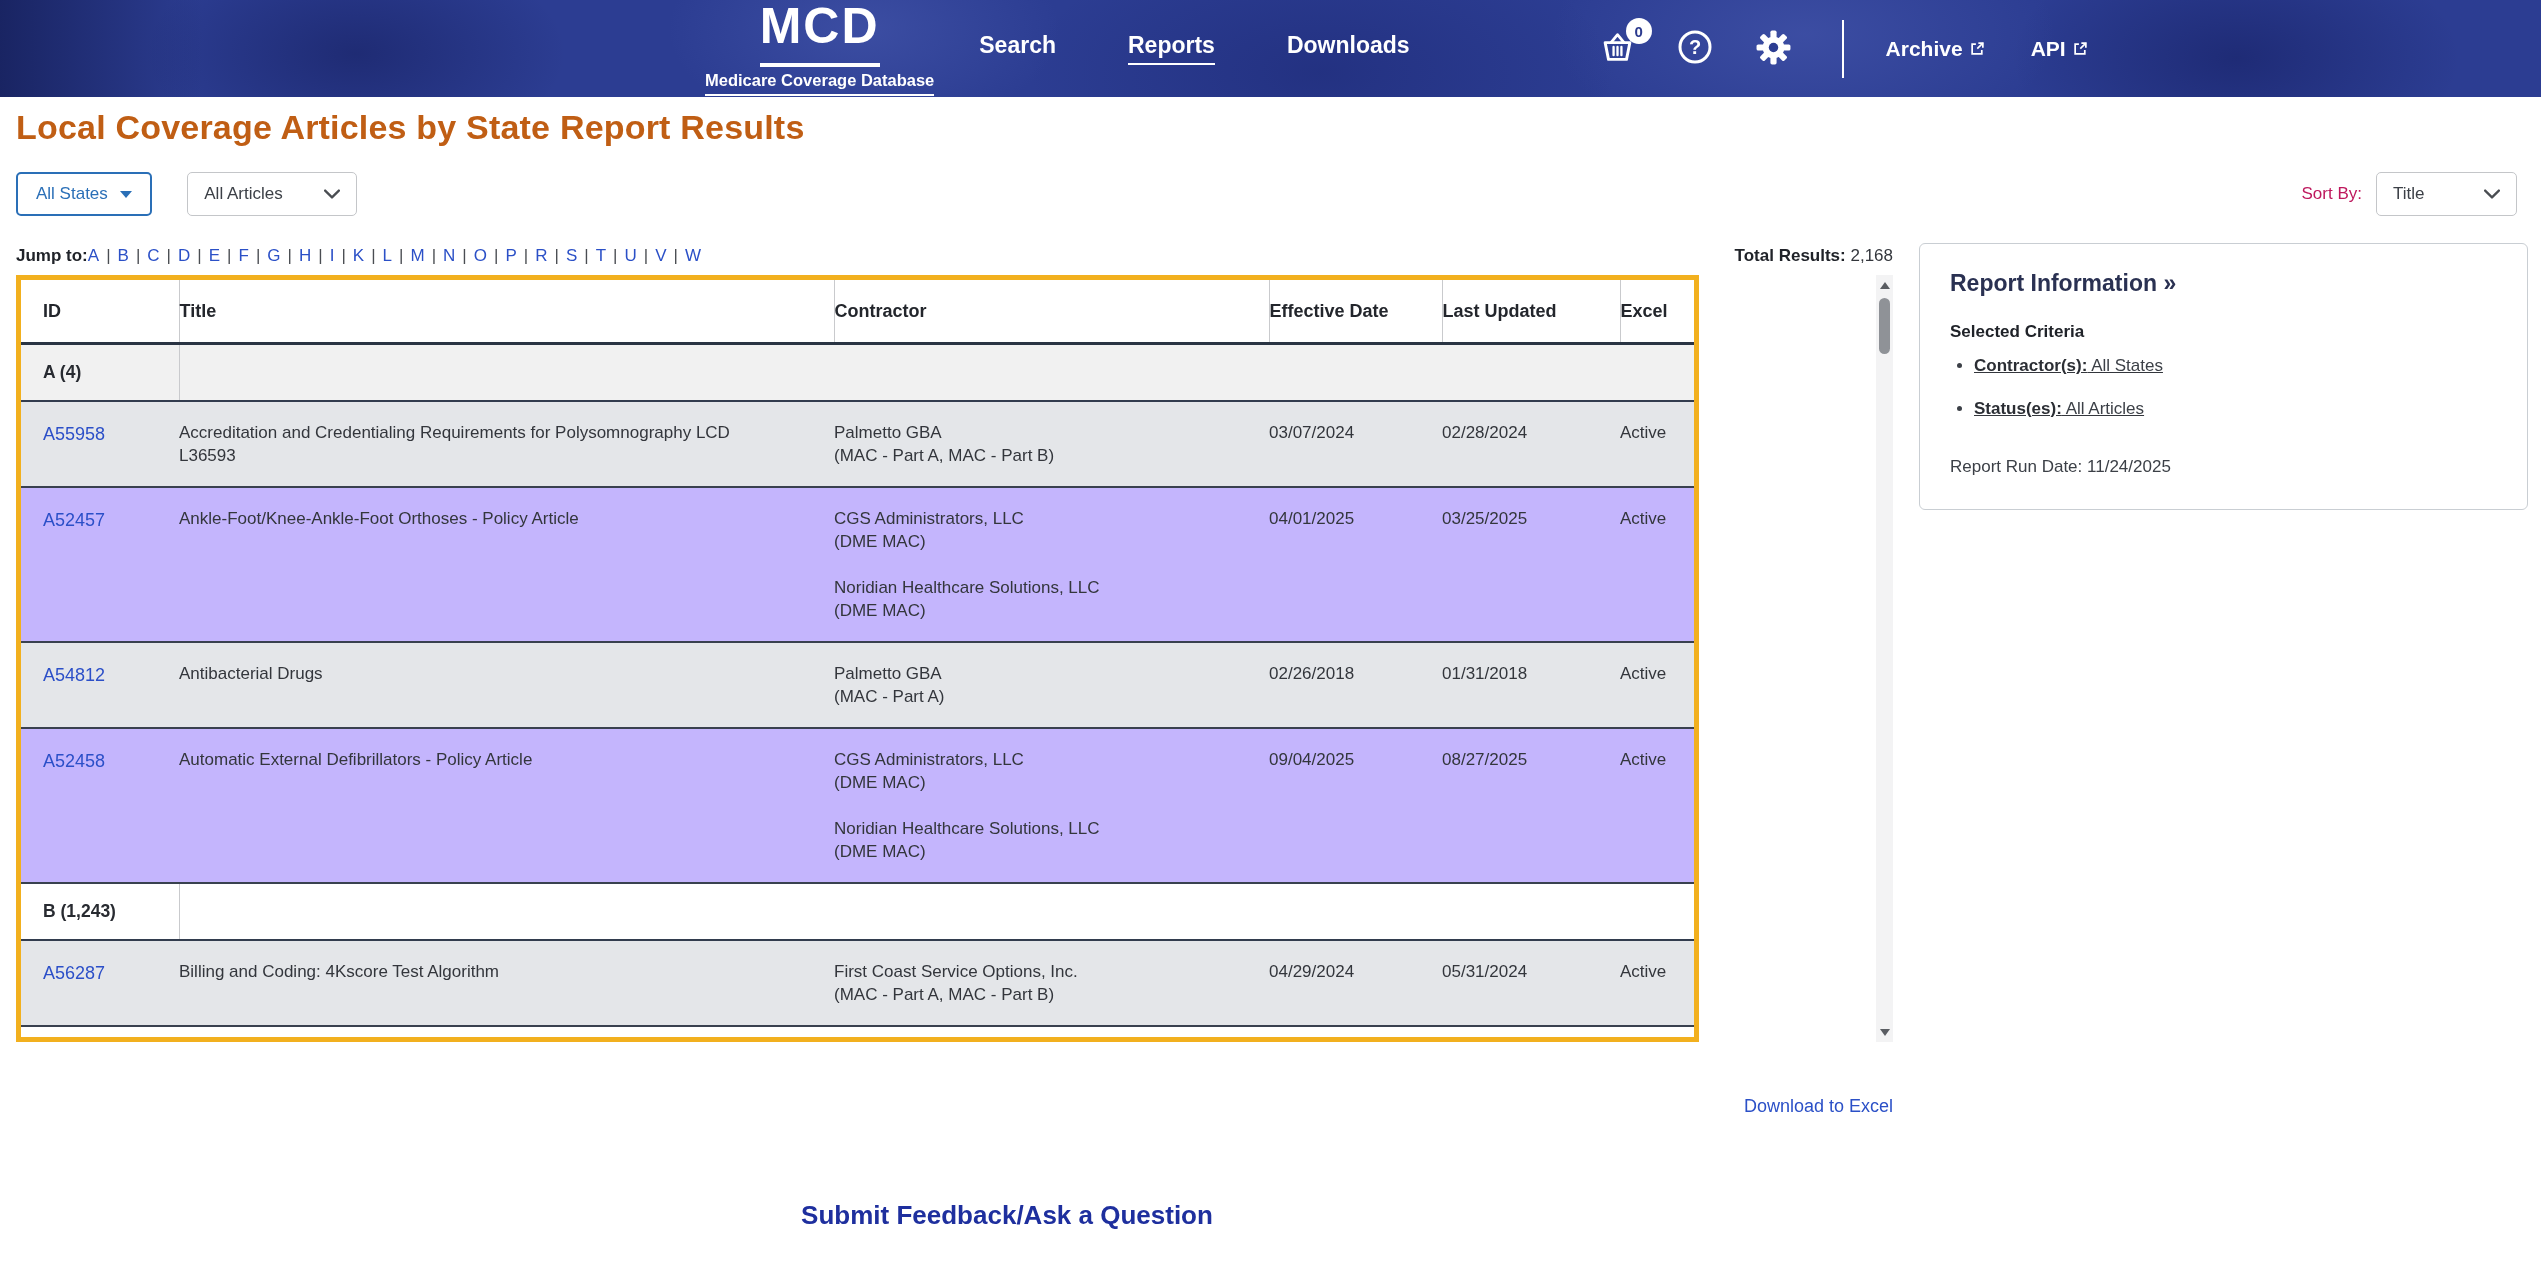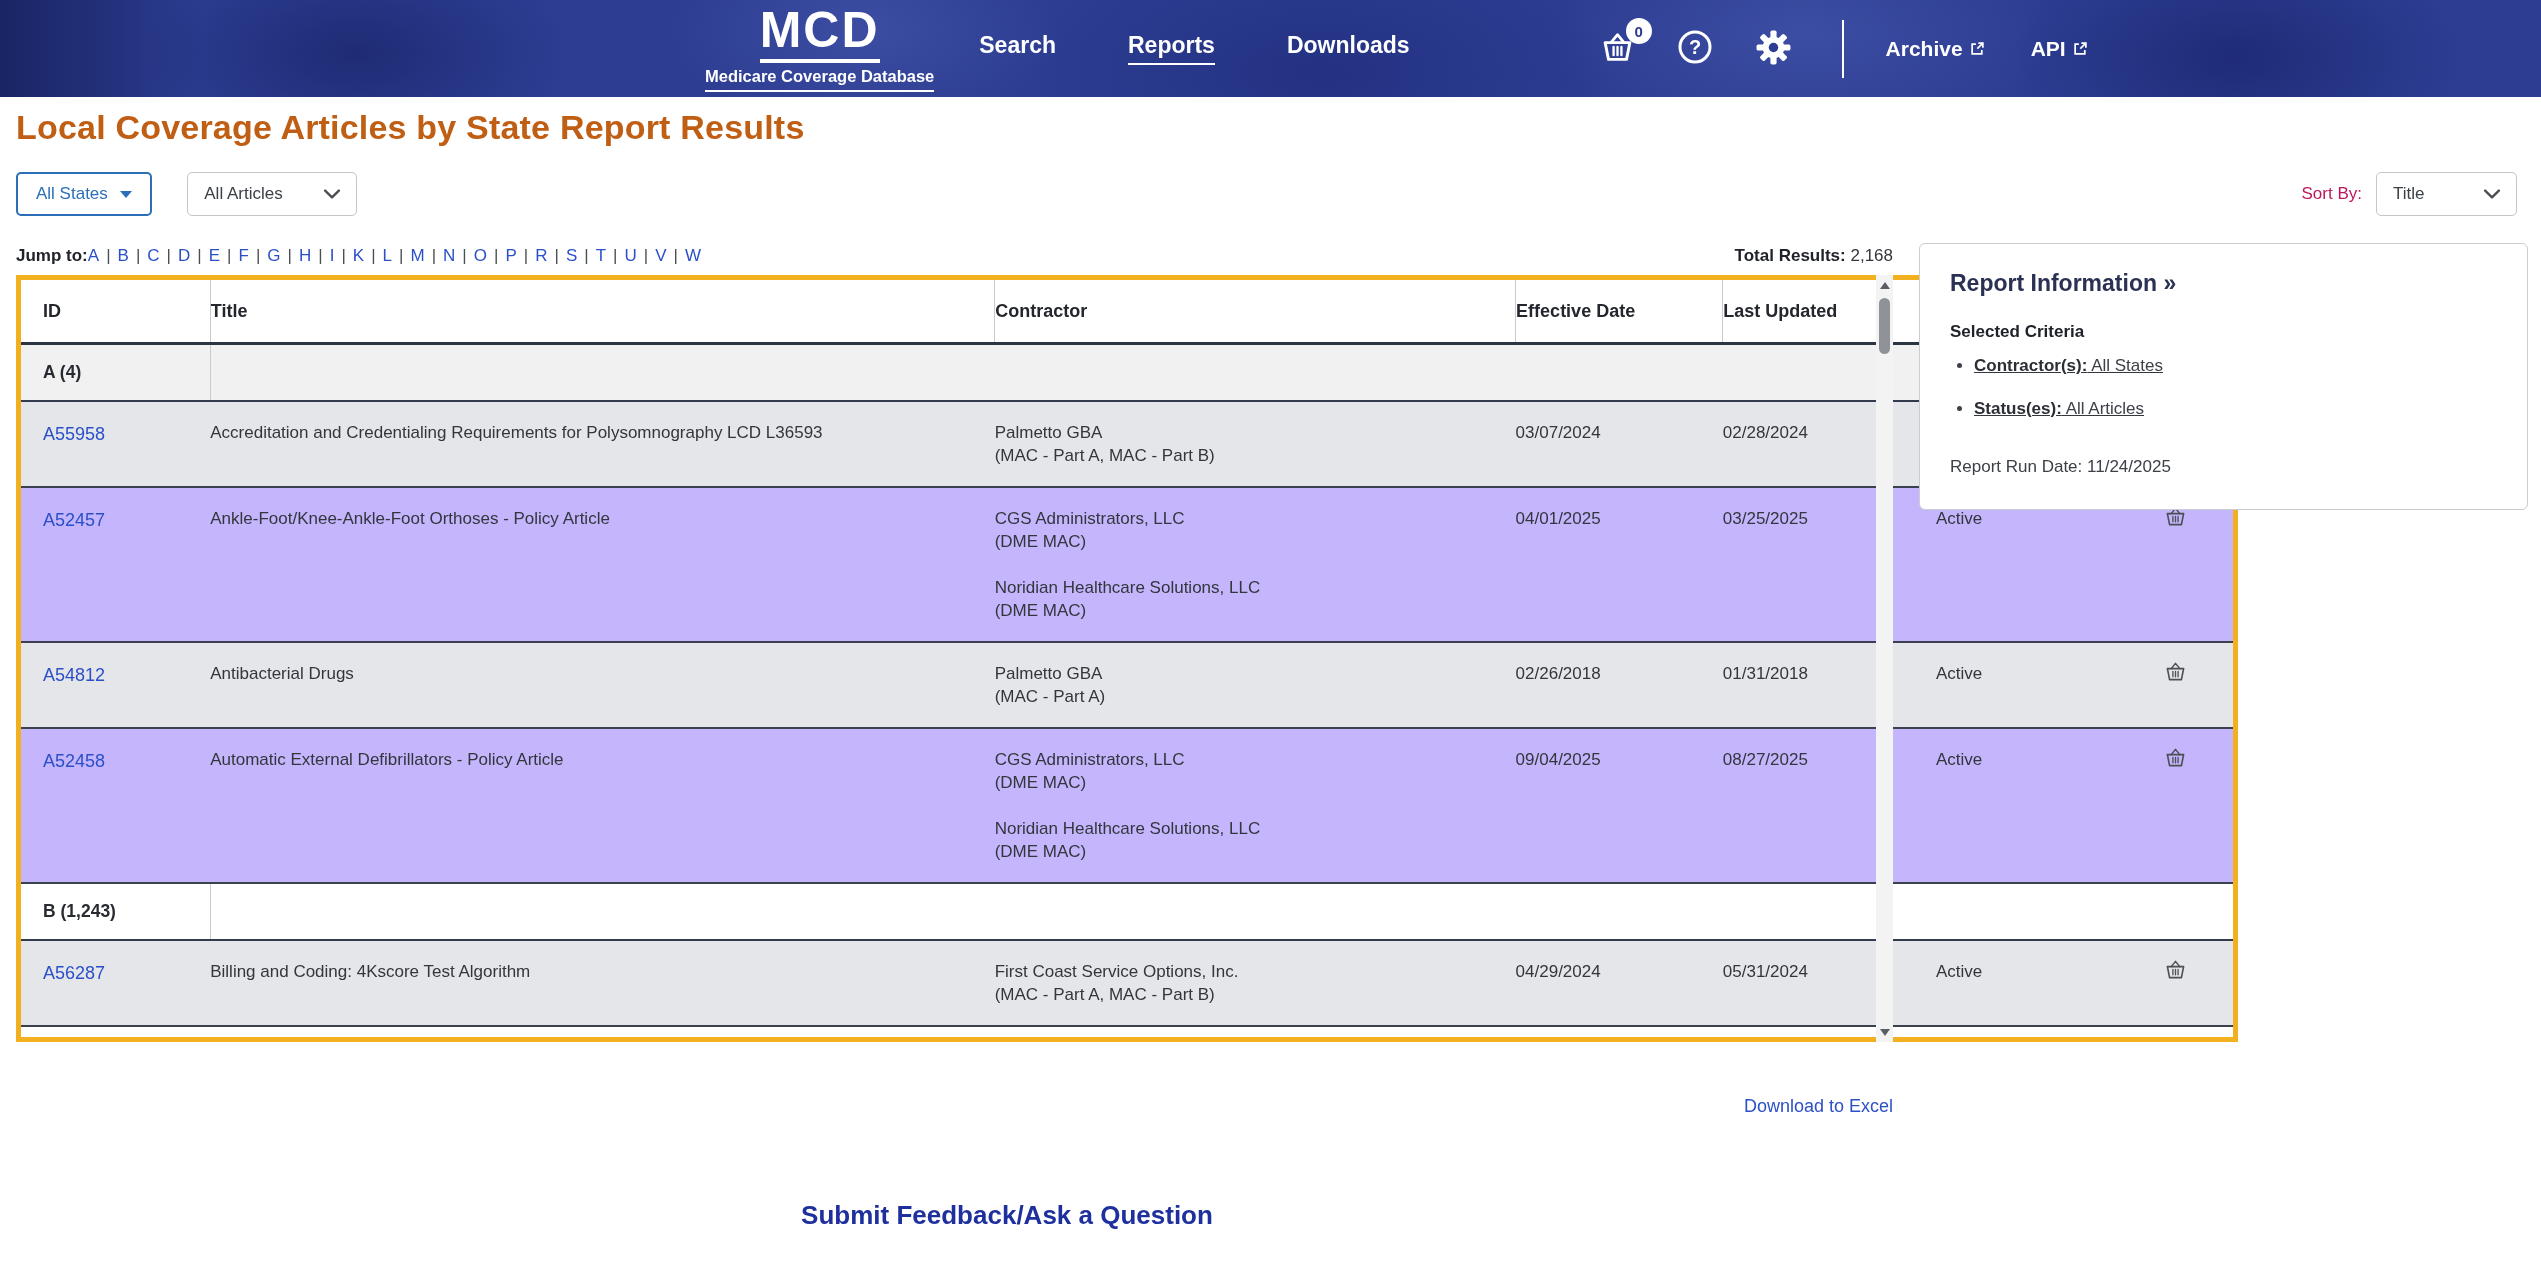--- a/index.html
+++ b/index.html
@@ -19,21 +19,21 @@
       linear-gradient(90deg, rgba(10,16,60,.55) 0%, rgba(10,16,60,0) 8%),
       radial-gradient(ellipse 300px 160px at 14% 55%, rgba(15,22,80,.45), transparent 70%),
       radial-gradient(ellipse 280px 150px at 34% 30%, rgba(96,115,200,.30), transparent 70%),
       radial-gradient(ellipse 420px 200px at 52% 75%, rgba(22,32,105,.40), transparent 70%),
       radial-gradient(ellipse 360px 170px at 71% 35%, rgba(100,118,205,.28), transparent 70%),
       radial-gradient(ellipse 320px 170px at 88% 60%, rgba(16,24,88,.48), transparent 70%),
       #2c3d92;
   }
   .logo { margin-left:705px; text-align:center; color:#fff; flex:0 0 auto; }
   .logo-title { display:inline-block; font-size:50px; font-weight:800; letter-spacing:2px; line-height:1;
-    border-bottom:4px solid #fff; padding-bottom:4px; }
+    border-bottom:4px solid #fff; padding-bottom:12px; }
   .logo-sub { font-size:16.5px; font-weight:700; border-bottom:2px solid #fff; padding-bottom:4px; margin-top:4px; }
   .main-nav { display:flex; gap:72px; margin-left:45px; align-items:center; }
   .nav-link { color:#fff; font-size:23px; font-weight:600; padding-bottom:4px; border-bottom:2px solid transparent; }
   .nav-link.active { border-bottom:2px solid #fff; }
   .header-icons { display:flex; align-items:center; gap:42px; margin-left:190px; }
   .icon-btn { background:none; border:none; padding:0; cursor:pointer; display:block; }
   .basket-wrap { position:relative; }
   .cart-badge { position:absolute; top:-13px; right:-17px; width:26px; height:26px; border-radius:50%;
     background:#fff; color:#2b3a8e; font-size:15px; font-weight:700;
     display:flex; align-items:center; justify-content:center; }
@@ -61,21 +61,21 @@
   
   .jump-row { position:absolute; top:246px; left:16px; font-size:17px; }
   .jump-label { font-weight:700; color:#202329; margin-right:0; }
   .jump-letter { color:#2b50c7; }
   .jump-sep { color:#4a4d52; margin:0 7px; }
   .total-results { position:absolute; top:246px; right:648px; font-size:17px; color:#202329; }
   .total-results b { font-weight:700; }
   .total-results span.val { font-weight:400; color:#33363c; }
 
   
-  .table-outer { position:absolute; left:16px; top:275px; width:2222px; height:767px;
+  .table-outer { position:absolute; left:16px; top:275px; width:1683px; height:767px;
     border:5px solid #f2b01e; background:#fff; overflow:hidden; }
   table.results { width:100%; border-collapse:collapse; table-layout:fixed; }
   table.results th {
     font-size:18px; font-weight:600; color:#23262c; text-align:left;
     padding:18px 12px 18px 0; border-right:1px solid #c9cacd; border-bottom:3px solid #2a3443;
     background:#fff; vertical-align:middle;
   }
   table.results th:first-child { padding-left:22px; }
   table.results th:last-child { border-right:none; text-align:center; padding:18px 0; }
   tr.section-row td { padding:17px 0; font-size:17.5px; font-weight:600; color:#282b31;

